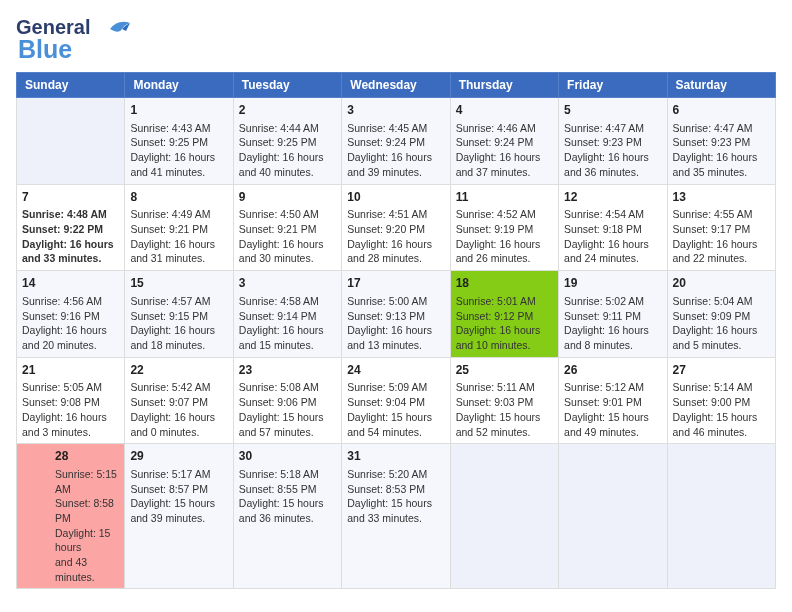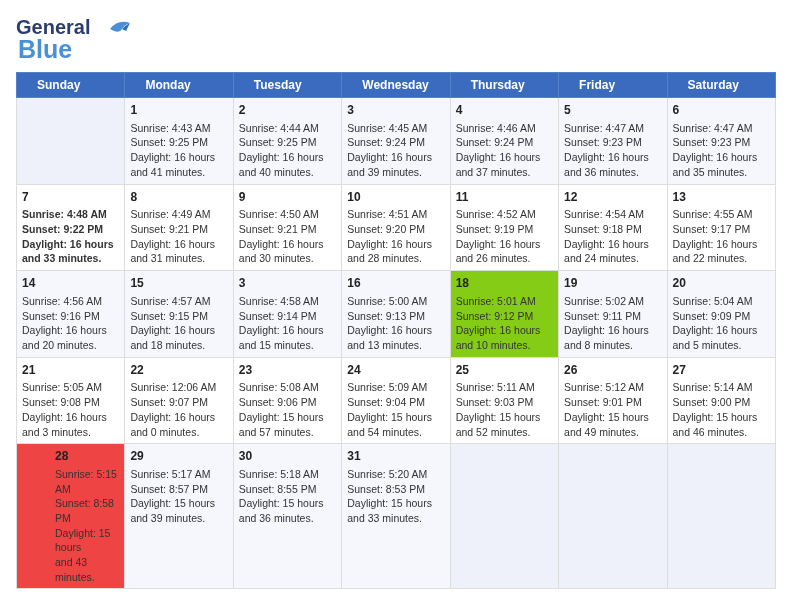--- a/index.html
+++ b/index.html
@@ -35,21 +35,21 @@
       color: #333;
     }
     .calendar {
       width: 100%;
       border-collapse: collapse;
       font-size: 11px;
     }
     .calendar th {
       background: #3a6bbf;
       color: #fff;
-      padding: 5px 20px;
+      padding: 5px 8px;
       text-align: left;
       font-size: 12px;
       font-weight: bold;
       border: 1px solid #5580cc;
     }
     .calendar td {
       vertical-align: top;
       padding: 4px 5px;
       border: 1px solid #ddd;
       width: 108px;
@@ -218,21 +218,21 @@
 and 18 minutes.</div>
         </td>
         <td style="background: rgb(245, 247, 252);">
           <span class="day-num">3</span>
           <div class="day-info" style="white-space: pre-line;">Sunrise: 4:58 AM
 Sunset: 9:14 PM
 Daylight: 16 hours
 and 15 minutes.</div>
         </td>
         <td style="background: rgb(245, 247, 252);">
-          <span class="day-num">16</span>
+          <span class="day-num">17</span>
           <div class="day-info" style="white-space: pre-line;">Sunrise: 5:00 AM
 Sunset: 9:13 PM
 Daylight: 16 hours
 and 13 minutes.</div>
         </td>
         <td style="background: #84cc16;">
           <span class="day-num">18</span>
           <div class="day-info" style="white-space: pre-line;">Sunrise: 5:01 AM
 Sunset: 9:12 PM
 Daylight: 16 hours
@@ -256,21 +256,21 @@
       <tr>
         <td>
           <span class="day-num">21</span>
           <div class="day-info" style="white-space: pre-line;">Sunrise: 5:05 AM
 Sunset: 9:08 PM
 Daylight: 16 hours
 and 3 minutes.</div>
         </td>
         <td>
           <span class="day-num">22</span>
-          <div class="day-info" style="white-space: pre-line;">Sunrise: 12:06 AM
+          <div class="day-info" style="white-space: pre-line;">Sunrise: 5:42 AM
 Sunset: 9:07 PM
 Daylight: 16 hours
 and 0 minutes.</div>
         </td>
         <td>
           <span class="day-num">23</span>
           <div class="day-info" style="white-space: pre-line;">Sunrise: 5:08 AM
 Sunset: 9:06 PM
 Daylight: 15 hours
 and 57 minutes.</div>
@@ -298,21 +298,21 @@
         </td>
         <td>
           <span class="day-num">27</span>
           <div class="day-info" style="white-space: pre-line;">Sunrise: 5:14 AM
 Sunset: 9:00 PM
 Daylight: 15 hours
 and 46 minutes.</div>
         </td>
       </tr>
       <tr style="background: rgb(245, 247, 252);">
-        <td style="background: #ef4444; padding-left: 38px;">
+        <td style="background: #fca5a5; padding-left: 38px;">
           <span class="day-num">28</span>
           <div class="day-info" style="white-space: pre-line;">Sunrise: 5:15 AM
 Sunset: 8:58 PM
 Daylight: 15 hours
 and 43 minutes.</div>
         </td>
         <td style="background: rgb(245, 247, 252);">
           <span class="day-num">29</span>
           <div class="day-info" style="white-space: pre-line;">Sunrise: 5:17 AM
 Sunset: 8:57 PM

